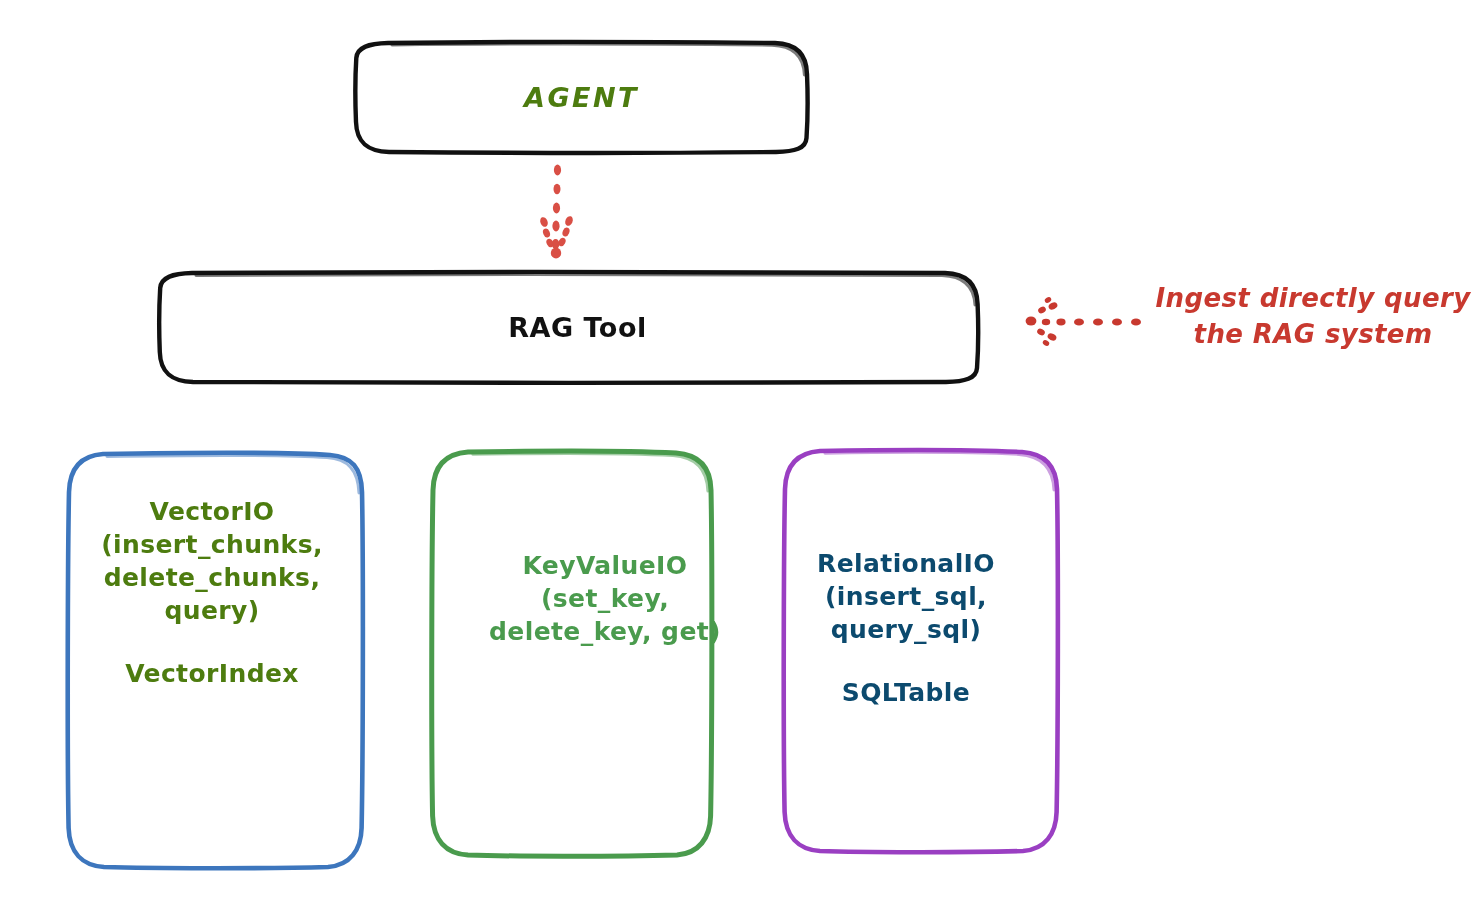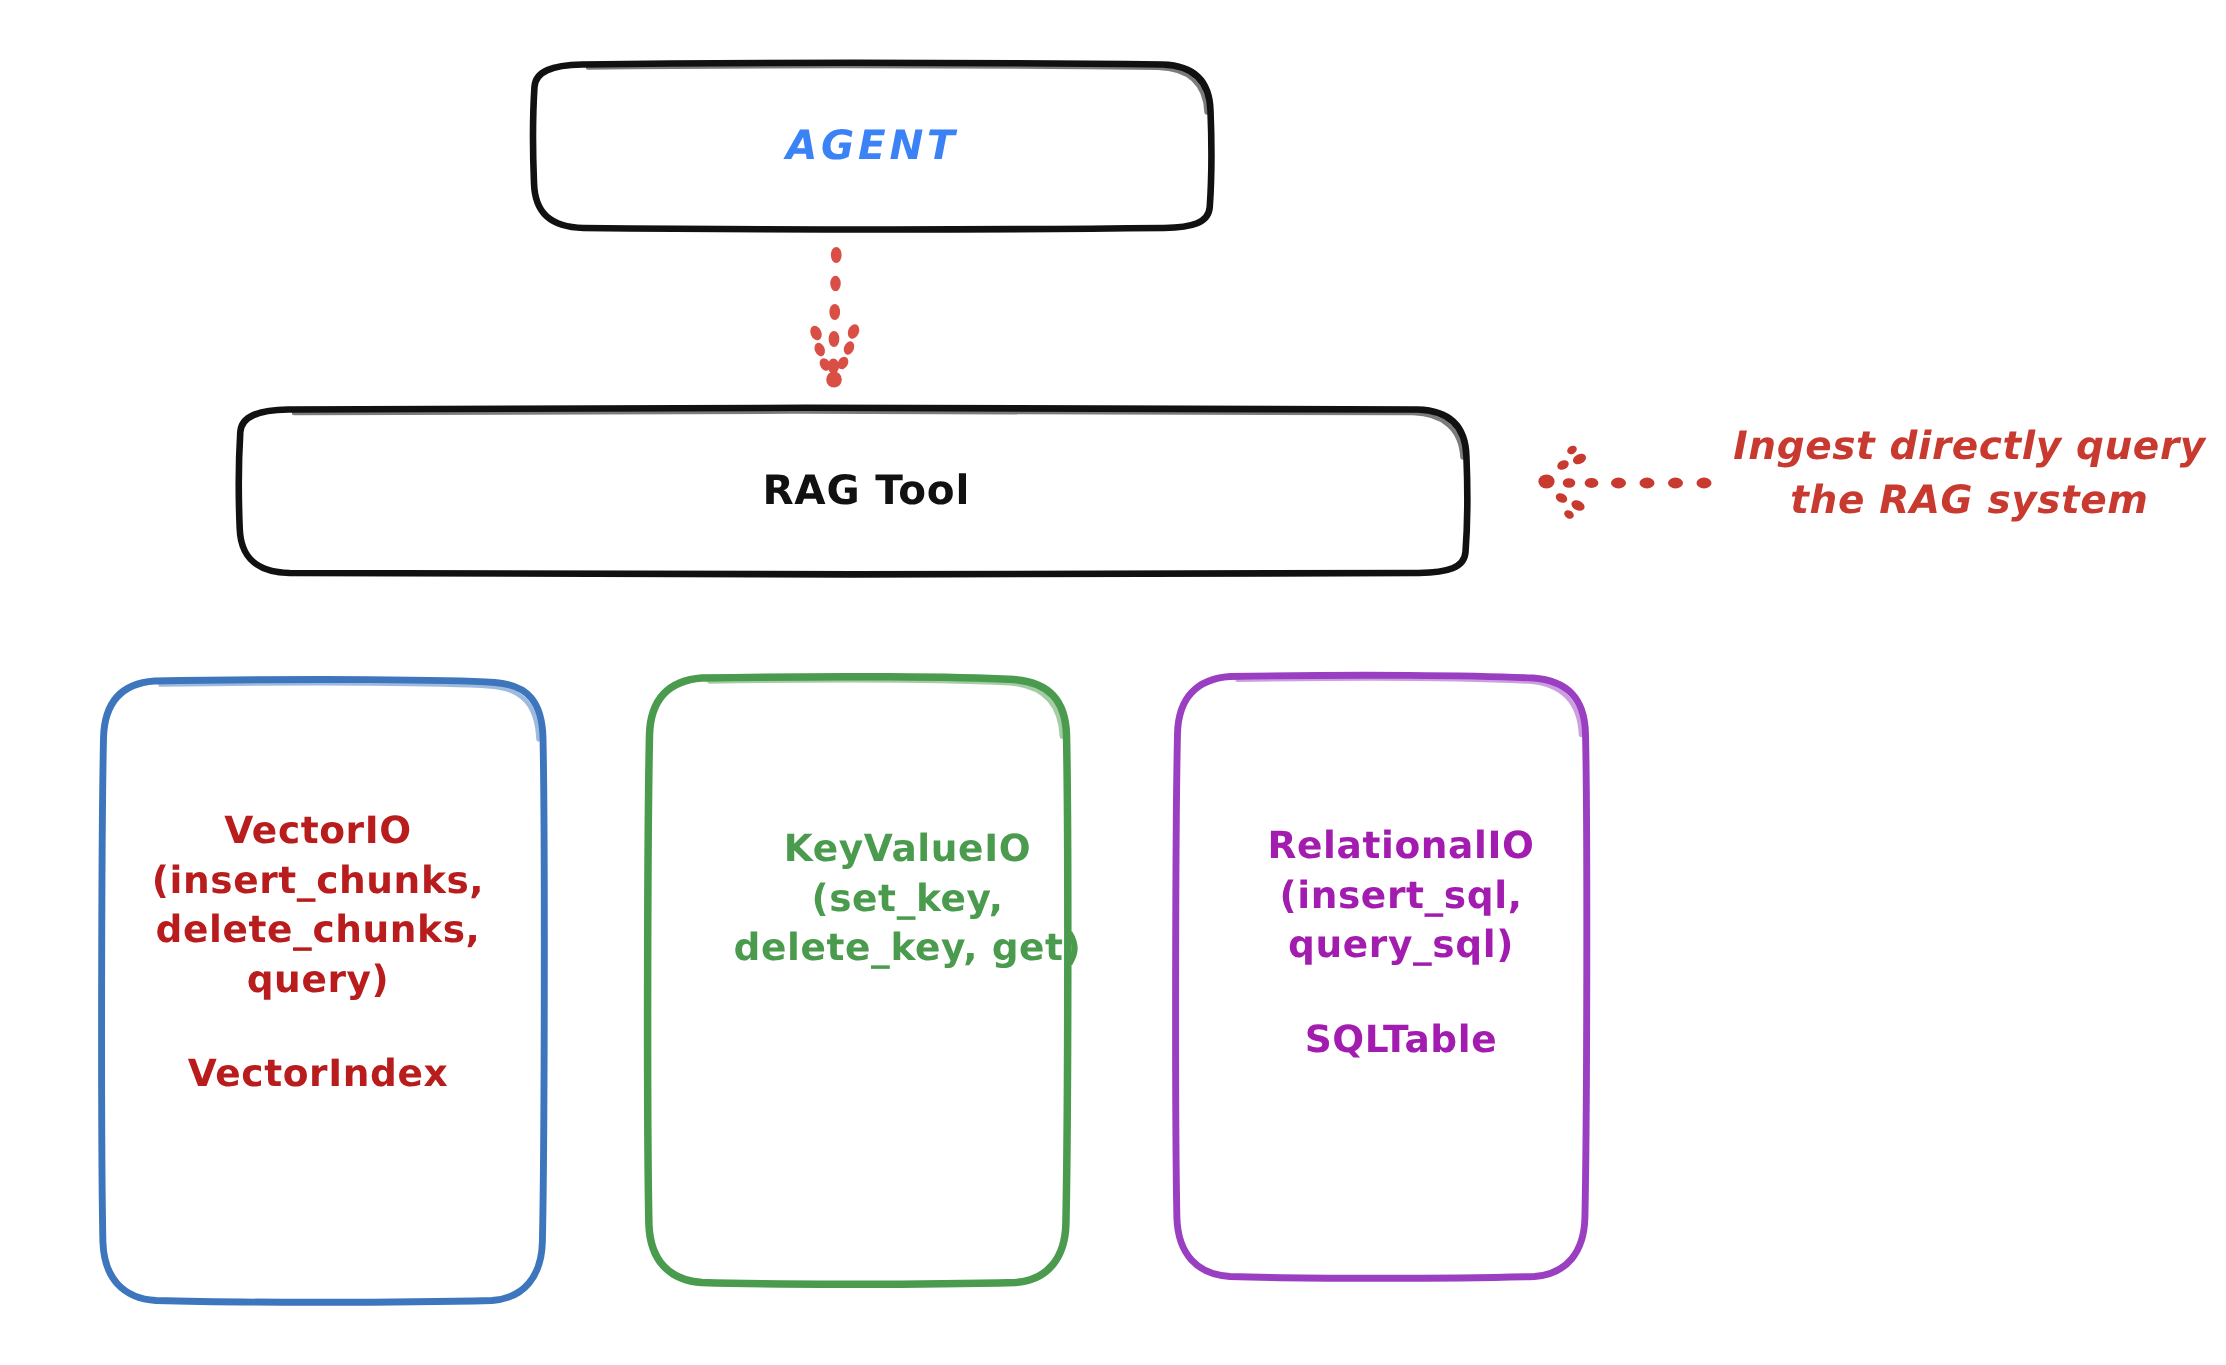--- a/index.html
+++ b/index.html
@@ -49,21 +49,21 @@
   #agent-box {
     left: 355px;
     top: 42px;
     width: 453px;
     height: 110px;
   }
   #agent-box .title {
     font-size: 27px;
     font-weight: 700;
     font-style: italic;
-    color: #3b82f6;
+    color: #4d7c0f;
     letter-spacing: 2.5px;
   }
 
   
   #rag-box {
     left: 158px;
     top: 272px;
     width: 820px;
     height: 110px;
   }
@@ -96,42 +96,42 @@
   }
   .provider .gap {
     height: 30px;
   }
 
   #vector-box {
     left: 62px;
     top: 452px;
     width: 300px;
     height: 416px;
-    padding-top: 85px;
+    padding-top: 43px;
     box-sizing: border-box;
-    color: #b91c1c;
+    color: #4d7c0f;
   }
   #kv-box {
     left: 430px;
     top: 452px;
     width: 282px;
     height: 404px;
     padding-top: 97px;
     box-sizing: border-box;
     color: #4a9b4d;
     margin-left: 34px;
   }
   #rel-box {
-    left: 796px;
+    left: 768px;
     top: 450px;
     width: 276px;
     height: 402px;
     padding-top: 97px;
     box-sizing: border-box;
-    color: #a21caf;
+    color: #0c4a6e;
   }
 
   
   #annotation {
     position: absolute;
     left: 1148px;
     top: 280px;
     width: 330px;
     text-align: center;
     color: #c8392f;

